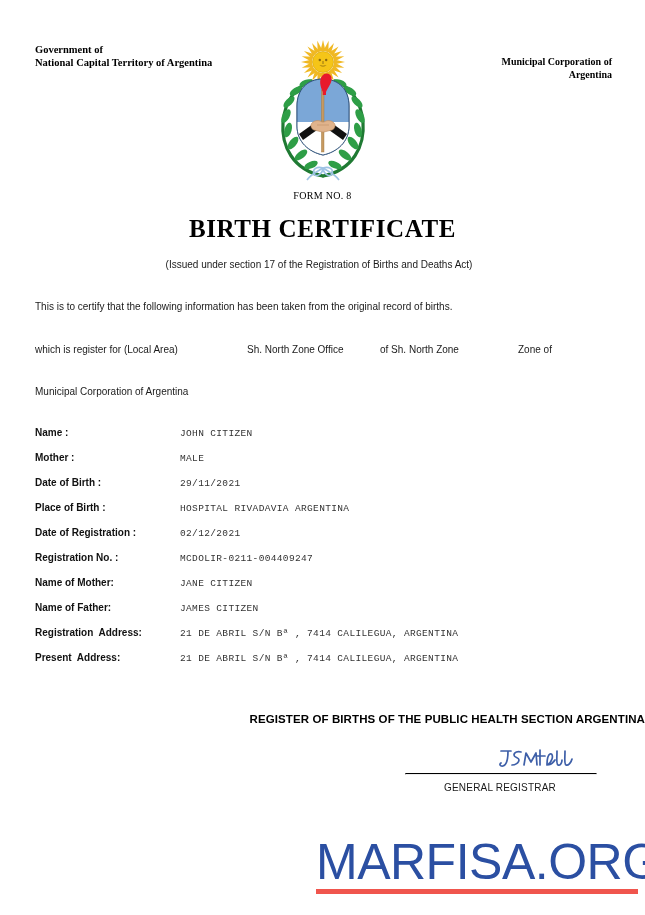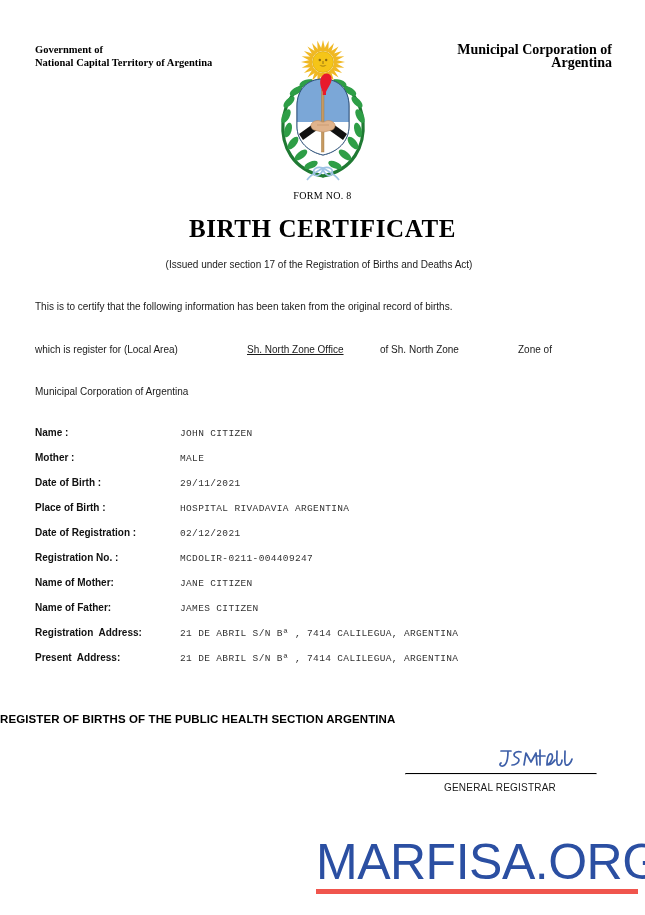--- a/index.html
+++ b/index.html
@@ -31,25 +31,25 @@
     font-family: "Liberation Serif", serif;
     font-weight: bold;
     font-size: 10.5px;
     line-height: 12.5px;
     color: #000;
     white-space: pre-line;
   }
   .hdr-right {
     position: absolute;
     right: 33px;
-    top: 0;
+    top: 12px;
     text-align: right;
     font-family: "Liberation Serif", serif;
     font-weight: bold;
-    font-size: 14px;
+    font-size: 10px;
     line-height: 12.5px;
     color: #000;
     white-space: pre-line;
   }
   .emblem {
     position: absolute;
     left: 50%;
     top: -6px;
     transform: translateX(-50%);
     width: 112px;
@@ -100,21 +100,21 @@
   }
   .register-line {
     position: absolute;
     top: 344px;
     left: 35px;
     width: 580px;
     font-size: 10px;
     color: #1a1a1a;
   }
   .register-line .rl-a { position: absolute; left: 0; top: 0; }
-  .register-line .rl-b { position: absolute; left: 212px; top: 0; text-decoration: underline; }
+  .register-line .rl-b { position: absolute; left: 212px; top: 0; }
   .register-line .rl-c { position: absolute; left: 345px; top: 0; }
   .register-line .rl-d { position: absolute; left: 483px; top: 0; }
 
   .muni-line {
     position: absolute;
     top: 386px;
     left: 35px;
     font-size: 10px;
     color: #1a1a1a;
   }
@@ -149,21 +149,21 @@
     color: #333;
     white-space: pre;
   }
 
   
   .register-heading {
     position: absolute;
     top: 713px;
     left: 0;
     width: 645px;
-    text-align: left;
+    text-align: right;
     font-size: 11.5px;
     font-weight: bold;
     color: #000;
     letter-spacing: 0.1px;
   }
   .sign-block {
     position: absolute;
     top: 745px;
     right: 50px;
     width: 190px;

